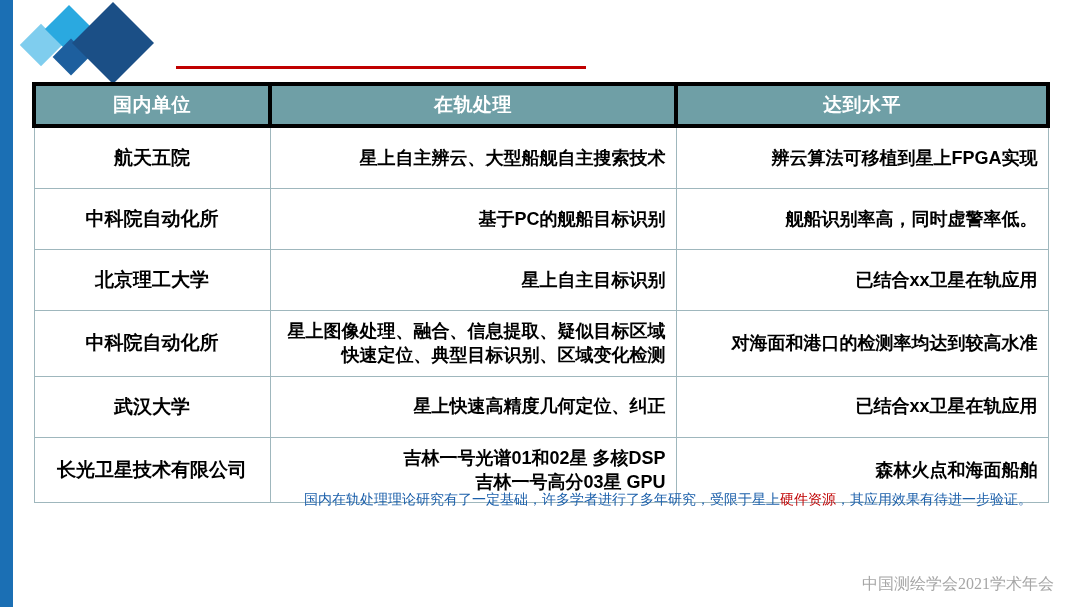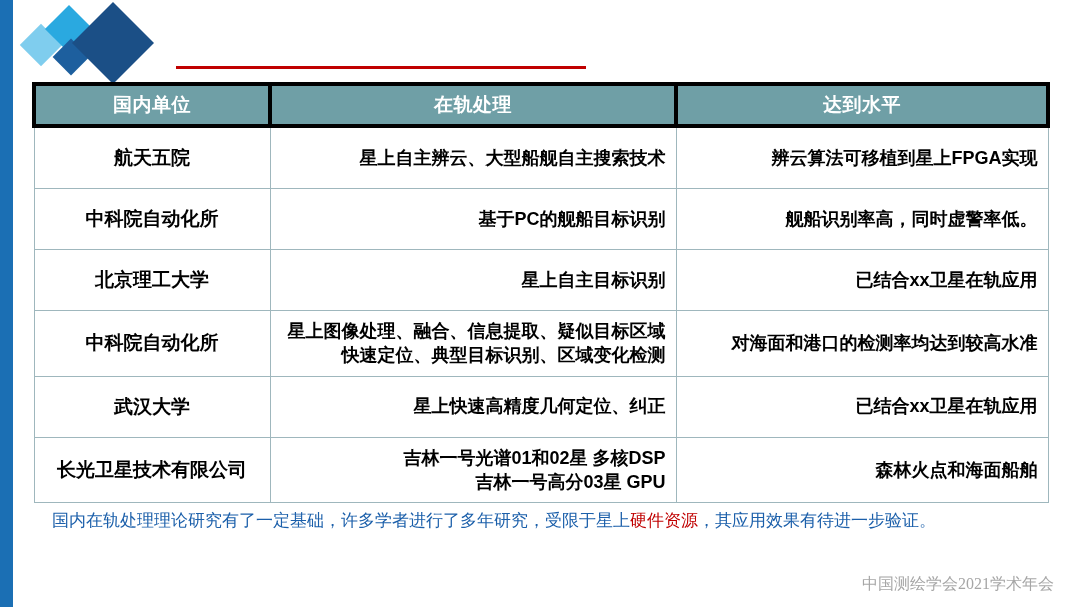--- a/index.html
+++ b/index.html
@@ -109,25 +109,26 @@
   .cw0 { width: 236px; }
   .cw1 { width: 406px; }
   .cw2 { width: 372px; }
 
   .nowrap-pre { white-space: pre-line; }
 
   
   .footnote {
     position: absolute;
     left: 52px;
-    top: 508px;
+    top: 489px;
     width: 980px;
-    font-size: 17px;
+    font-size: 14px;
     color: #1b5faa;
     line-height: 1.55;
+    text-align: right;
   }
   .footnote .hl {
     color: #c00000;
   }
 
   
   .watermark {
     position: absolute;
     right: 26px;
     bottom: 12px;

